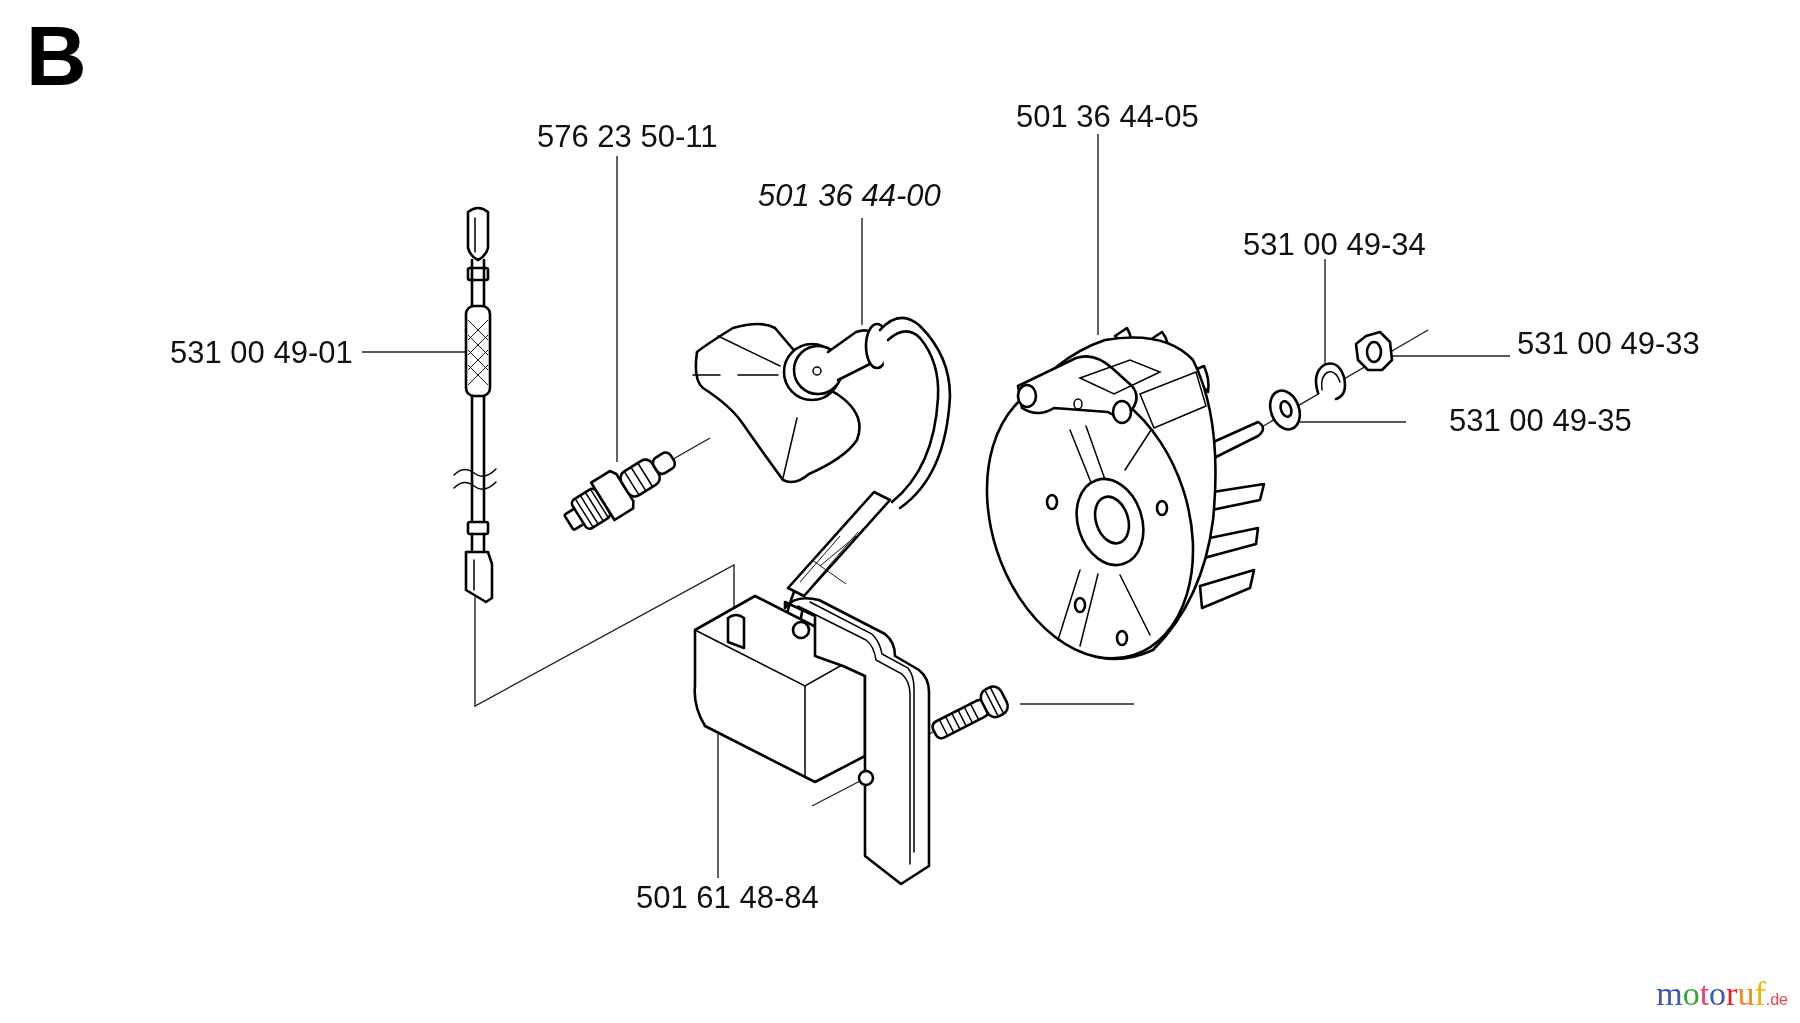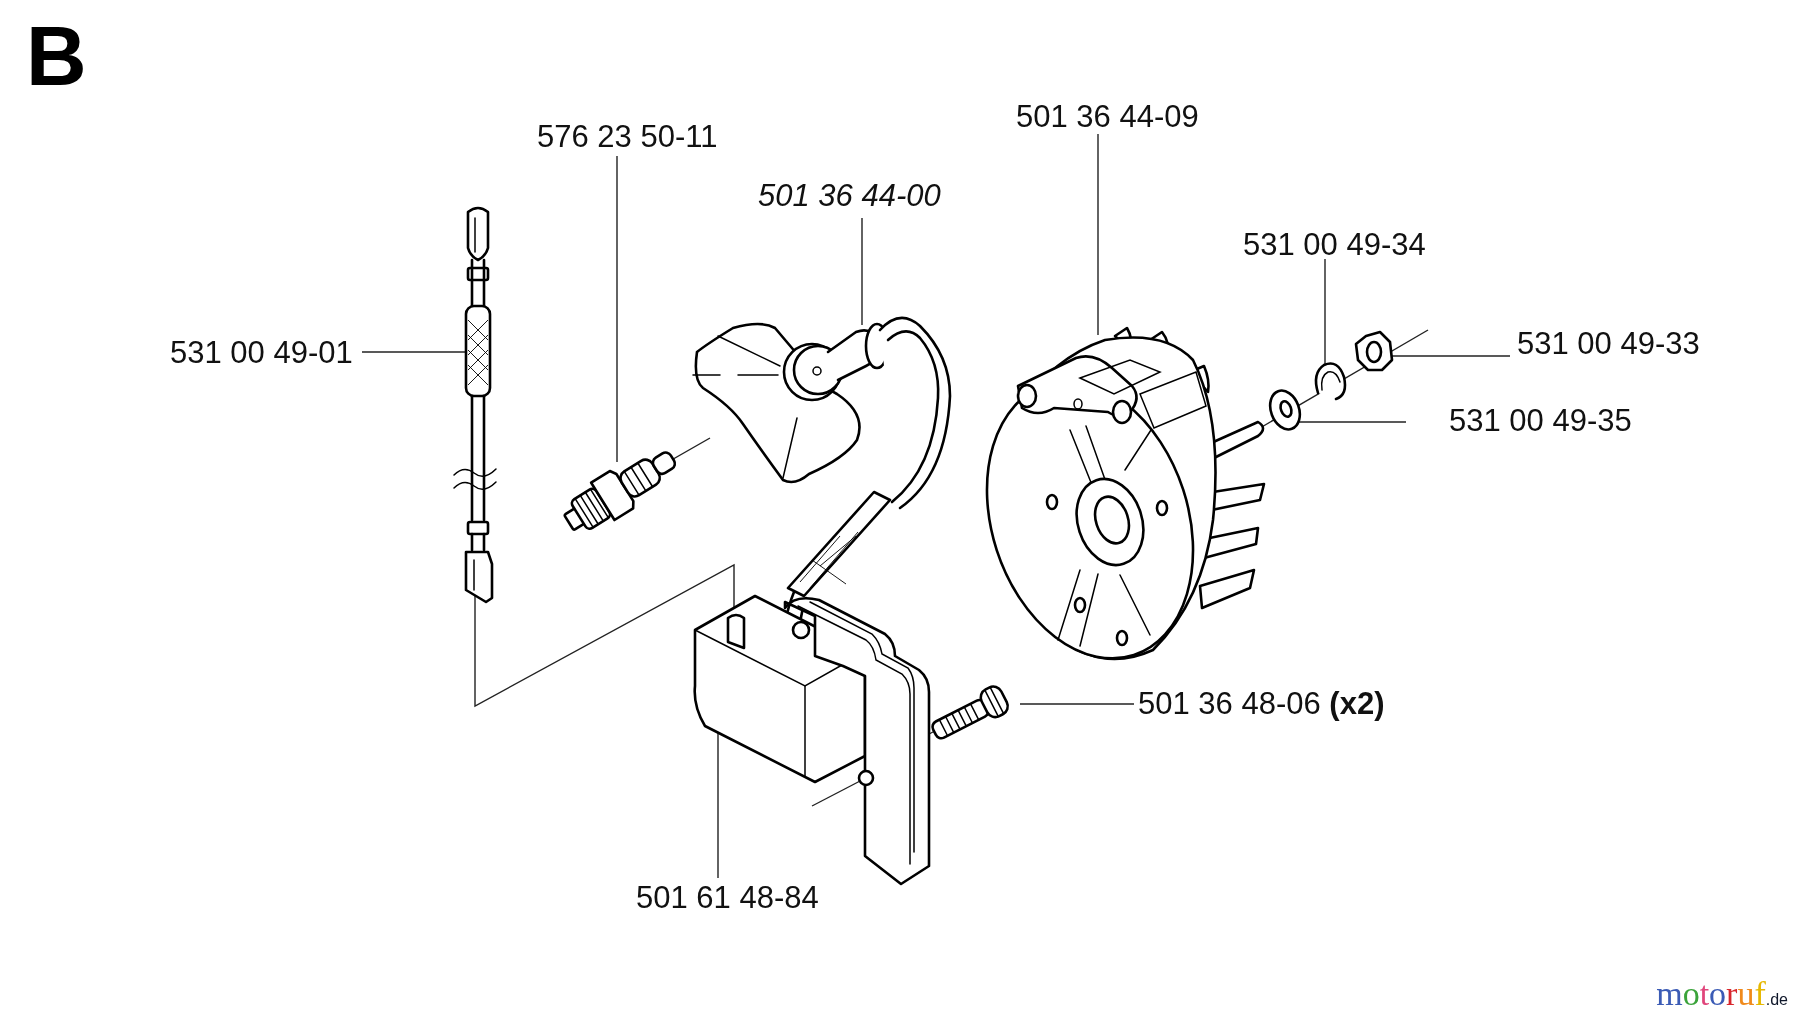--- a/index.html
+++ b/index.html
@@ -5,21 +5,21 @@
   html, body { margin: 0; padding: 0; background: #ffffff; }
   body { width: 1800px; height: 1023px; position: relative; overflow: hidden;
          font-family: "Liberation Sans", sans-serif; color: #111; }
   #diagram { position: absolute; left: 0; top: 0; width: 1800px; height: 1023px; }
   .section-letter { position: absolute; left: 26px; top: 14px; font-size: 84px;
          font-weight: bold; line-height: 1; color: #000; }
   .part-label { position: absolute; font-size: 31px; line-height: 1; white-space: nowrap; color: #111; }
   .qty { font-weight: bold; }
   .watermark { position: absolute; right: 12px; bottom: 12px; font-family: "Liberation Serif", serif;
          font-size: 34px; line-height: 1; white-space: nowrap; }
-  .watermark .wm-suffix { font-size: 16px; color: #0f172a; font-family: "Liberation Sans", sans-serif; text-align: center; }
+  .watermark .wm-suffix { font-size: 16px; color: #ef4444; font-family: "Liberation Sans", sans-serif; text-align: center; }
   .ln { stroke: #222; stroke-width: 1.4; fill: none; }
   .ol { stroke: #000; stroke-width: 2.6; fill: #fff; stroke-linejoin: round; stroke-linecap: round; }
   .th { stroke: #000; stroke-width: 1.5; fill: none; stroke-linecap: round; }
   .hatch { stroke: #000; stroke-width: 0.9; fill: none; }
 </style>
 </head>
 <body>
 
 <div id="diagram">
 
@@ -169,35 +169,31 @@
   <div class="part-label" style="left:170px; top:337px;">
     <span>531 00 49-01</span>
   </div>
   <div class="part-label" style="left:537px; top:121px;">
     <span>576 23 50-11</span>
   </div>
   <div class="part-label" style="left:758px; top:180px;font-style:italic;">
     <span>501 36 44-00</span>
   </div>
   <div class="part-label" style="left:1016px; top:101px;">
-    <span>501 36 44-09</span>
+    <span>501 36 44-05</span>
   </div>
   <div class="part-label" style="left:1243px; top:229px;">
     <span>531 00 49-34</span>
   </div>
   <div class="part-label" style="left:1517px; top:328px;">
     <span>531 00 49-33</span>
   </div>
   <div class="part-label" style="left:1413px; top:405px;margin-left:36px;">
     <span>531 00 49-35</span>
   </div>
-  <div class="part-label" style="left:1138px; top:688px;">
-    <span>501 36 48-06</span>
-    <span class="qty">(x2)</span>
-  </div>
   <div class="part-label" style="left:636px; top:882px;">
     <span>501 61 48-84</span>
   </div>
 
   
   <div class="watermark">
     <span class="wm-letters"><span style="color: rgb(59, 91, 181);">m</span><span style="color: rgb(58, 163, 58);">o</span><span style="color: rgb(224, 69, 123);">t</span><span style="color: rgb(59, 91, 181);">o</span><span style="color: rgb(216, 38, 44);">r</span><span style="color: rgb(240, 138, 28);">u</span><span style="color: rgb(230, 184, 0);">f</span></span><span class="wm-suffix">.de</span>
   </div>
 </div>
 

